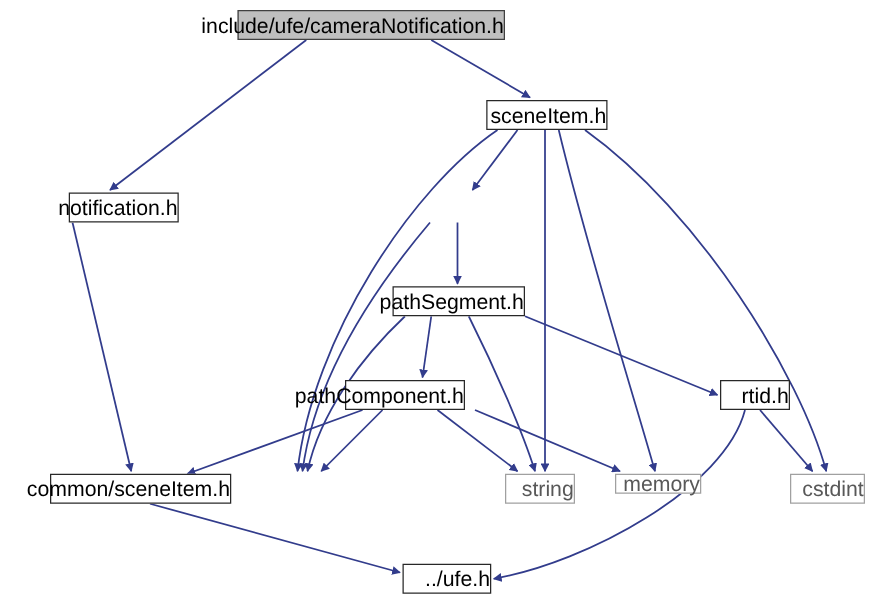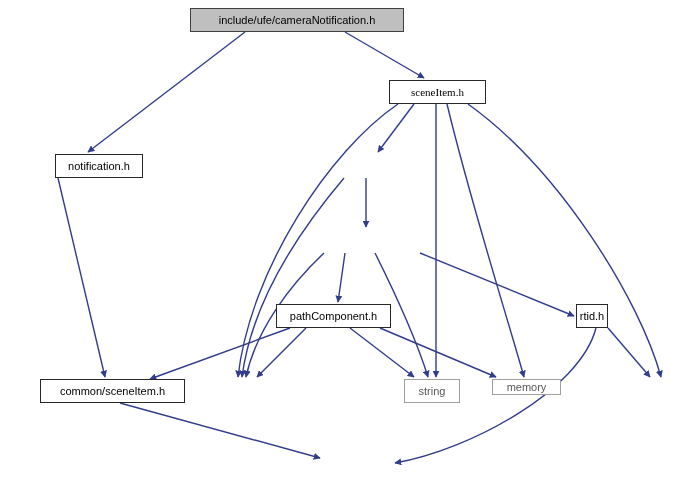--- a/index.html
+++ b/index.html
@@ -20,22 +20,22 @@
     left: 0;
     top: 0;
     width: 699px;
     height: 485px;
   }
   .node {
     position: absolute;
     box-sizing: border-box;
     display: flex;
     align-items: center;
-    justify-content: center;
-    font-size: 11px;
+    justify-content: flex-end;
+    font-size: 17px;
     line-height: 1;
     white-space: nowrap;
     background: #ffffff;
     border: 1px solid #000000;
     color: #000000;
     z-index: 5;
   }
   .node.root {
     background: #bfbfbf;
     border: 1px solid #404040;
@@ -81,34 +81,43 @@
       <path d="M 306 328 L 257 377" fill="none" stroke="#323c8c" stroke-width="1.4" marker-end="url(#arrowhead)"></path>
       <path d="M 350 328 L 414 377" fill="none" stroke="#323c8c" stroke-width="1.4" marker-end="url(#arrowhead)"></path>
       <path d="M 380 328 L 496 377" fill="none" stroke="#323c8c" stroke-width="1.4" marker-end="url(#arrowhead)"></path>
       <path d="M 608 328 L 650 377" fill="none" stroke="#323c8c" stroke-width="1.4" marker-end="url(#arrowhead)"></path>
       <path d="M 596 328 C 580 390 470 450 395 463" fill="none" stroke="#323c8c" stroke-width="1.4" marker-end="url(#arrowhead)"></path>
       <path d="M 120 403 L 320 458" fill="none" stroke="#323c8c" stroke-width="1.4" marker-end="url(#arrowhead)"></path>
     </svg>
 <div class="node root" style="left: 190px; top: 8px; width: 214px; height: 24px;">
       <span class="node-label">include/ufe/cameraNotification.h</span>
     </div>
-    <div class="node project" style="left: 389px; top: 80px; width: 97px; height: 24px; font-family: Liberation Serif, serif;">
+    <div class="node project" style="left: 389px; top: 80px; width: 97px; height: 24px;">
       <span class="node-label">sceneItem.h</span>
     </div>
     <div class="node project" style="left: 20px; top: 154px; width: 88px; height: 24px; margin-left: 35px;">
       <span class="node-label">notification.h</span>
     </div>
-    <div class="node project" style="left: 276px; top: 304px; width: 115px; height: 24px;">
+    <div class="node project" style="left: 314px; top: 229px; width: 106px; height: 24px;">
+      <span class="node-label">pathSegment.h</span>
+    </div>
+    <div class="node project" style="left: 276px; top: 304px; width: 96px; height: 24px;">
       <span class="node-label">pathComponent.h</span>
     </div>
-    <div class="node project" style="left: 576px; top: 304px; width: 32px; height: 24px;">
+    <div class="node project" style="left: 576px; top: 304px; width: 56px; height: 24px;">
       <span class="node-label">rtid.h</span>
     </div>
     <div class="node project" style="left: 40px; top: 379px; width: 145px; height: 24px;">
       <span class="node-label">common/sceneItem.h</span>
     </div>
     <div class="node system" style="left: 404px; top: 379px; width: 56px; height: 24px;">
       <span class="node-label">string</span>
     </div>
     <div class="node system" style="left: 492px; top: 379px; width: 69px; height: 16px;">
       <span class="node-label">memory</span>
     </div>
+    <div class="node system" style="left: 632px; top: 379px; width: 60px; height: 24px;">
+      <span class="node-label">cstdint</span>
+    </div>
+    <div class="node project" style="left: 322px; top: 451px; width: 71px; height: 24px;">
+      <span class="node-label">../ufe.h</span>
+    </div>
   </div>
 
 </body></html>

